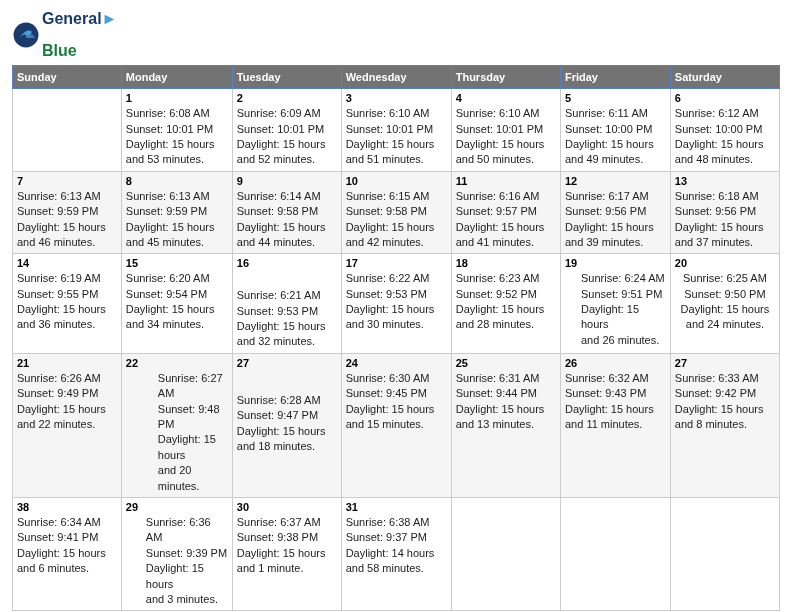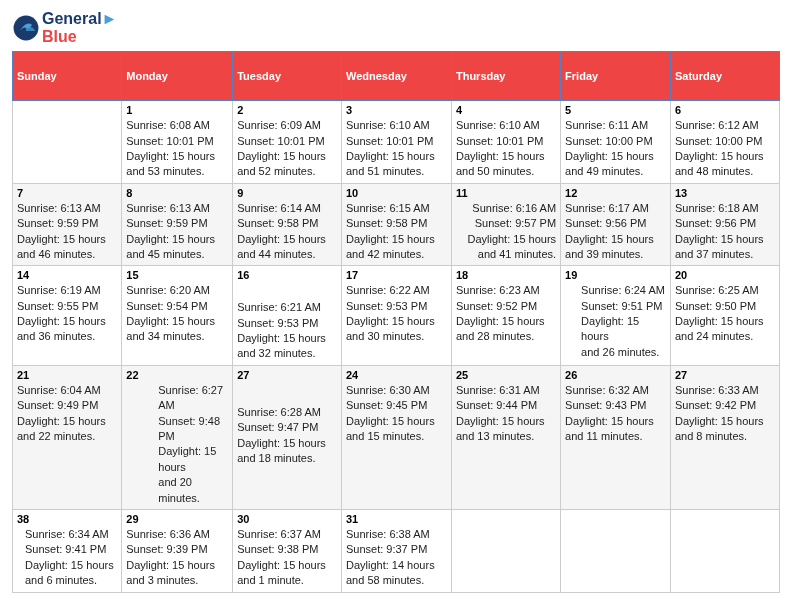--- a/index.html
+++ b/index.html
@@ -45,23 +45,23 @@
       font-size: 14px;
       color: #333;
       margin-top: 2px;
     }
     .calendar {
       width: 100%;
       border-collapse: collapse;
       font-size: 10px;
     }
     .calendar th {
-      background: #ef4444;
+      background: #737373;
       color: #fff;
-      padding: 18px 4px;
+      padding: 5px 4px;
       text-align: left;
       font-size: 11px;
       font-weight: bold;
       border: 1px solid #5580c4;
     }
     .calendar td {
       border: 1px solid #ccc;
       padding: 3px 4px;
       vertical-align: top;
       width: 113px;
@@ -93,21 +93,21 @@
 <div class="container">
   <div class="header">
     <div class="logo">
       <svg class="logo-icon" width="36" height="36" viewBox="0 0 36 36">
         <circle cx="18" cy="18" r="16" fill="#1a3a6b"></circle>
         <path d="M10 22 Q18 8 26 14 Q22 20 18 18 Q14 16 10 22Z" fill="#4a9fd4"></path>
         <path d="M18 18 Q26 14 30 22 L18 22Z" fill="#4a9fd4" opacity="0.7"></path>
       </svg>
       <div>
         <div style="font-size:16px;font-weight:bold;color:#1a3a6b;line-height:1.1;">General<span style="color:#4a9fd4;">►</span></div>
-        <div style="font-size:16px;font-weight:bold;color:#ef4444;line-height:1.1;">Blue</div>
+        <div style="font-size:16px;font-weight:bold;color:#15803d;line-height:1.1;margin-top:14px;">Blue</div>
       </div>
     </div>
     <div class="title-block">
       <div class="month-title"></div>
       <div class="location"></div>
     </div>
   </div>
 
   <table class="calendar">
     <thead>
@@ -191,21 +191,21 @@
           </td>
           <td>
             <span class="day-number">10</span>
             <div class="day-info" style="white-space: pre-line;">Sunrise: 6:15 AM
 Sunset: 9:58 PM
 Daylight: 15 hours
 and 42 minutes.</div>
           </td>
           <td>
             <span class="day-number">11</span>
-            <div class="day-info" style="white-space: pre-line; text-align: right;">Sunrise: 6:16 AM
+            <div class="day-info" style="white-space: pre-line;">Sunrise: 6:16 AM
 Sunset: 9:57 PM
 Daylight: 15 hours
 and 41 minutes.</div>
           </td>
           <td>
             <span class="day-number">12</span>
             <div class="day-info" style="white-space: pre-line;">Sunrise: 6:17 AM
 Sunset: 9:56 PM
 Daylight: 15 hours
 and 39 minutes.</div>
@@ -256,30 +256,30 @@
           </td>
           <td>
             <span class="day-number">19</span>
             <div class="day-info" style="white-space: pre-line; margin-left: 16px;">Sunrise: 6:24 AM
 Sunset: 9:51 PM
 Daylight: 15 hours
 and 26 minutes.</div>
           </td>
           <td>
             <span class="day-number">20</span>
-            <div class="day-info" style="white-space: pre-line;">Sunrise: 6:25 AM
+            <div class="day-info" style="white-space: pre-line; text-align: center;">Sunrise: 6:25 AM
 Sunset: 9:50 PM
 Daylight: 15 hours
 and 24 minutes.</div>
           </td>
         </tr>
         <tr>
           <td>
             <span class="day-number">21</span>
-            <div class="day-info" style="white-space: pre-line;">Sunrise: 6:04 AM
+            <div class="day-info" style="white-space: pre-line;">Sunrise: 6:26 AM
 Sunset: 9:49 PM
 Daylight: 15 hours
 and 22 minutes.</div>
           </td>
           <td>
             <span class="day-number">22</span>
             <div class="day-info" style="white-space: pre-line; margin-left: 32px;">Sunrise: 6:27 AM
 Sunset: 9:48 PM
 Daylight: 15 hours
 and 20 minutes.</div>
@@ -316,28 +316,28 @@
             <span class="day-number">27</span>
             <div class="day-info" style="white-space: pre-line;">Sunrise: 6:33 AM
 Sunset: 9:42 PM
 Daylight: 15 hours
 and 8 minutes.</div>
           </td>
         </tr>
         <tr>
           <td>
             <span class="day-number">38</span>
-            <div class="day-info" style="white-space: pre-line; margin-left: 8px;">Sunrise: 6:34 AM
+            <div class="day-info" style="white-space: pre-line;">Sunrise: 6:34 AM
 Sunset: 9:41 PM
 Daylight: 15 hours
 and 6 minutes.</div>
           </td>
           <td>
             <span class="day-number">29</span>
-            <div class="day-info" style="white-space: pre-line;">Sunrise: 6:36 AM
+            <div class="day-info" style="white-space: pre-line; margin-left: 20px;">Sunrise: 6:36 AM
 Sunset: 9:39 PM
 Daylight: 15 hours
 and 3 minutes.</div>
           </td>
           <td>
             <span class="day-number">30</span>
             <div class="day-info" style="white-space: pre-line;">Sunrise: 6:37 AM
 Sunset: 9:38 PM
 Daylight: 15 hours
 and 1 minute.</div>

